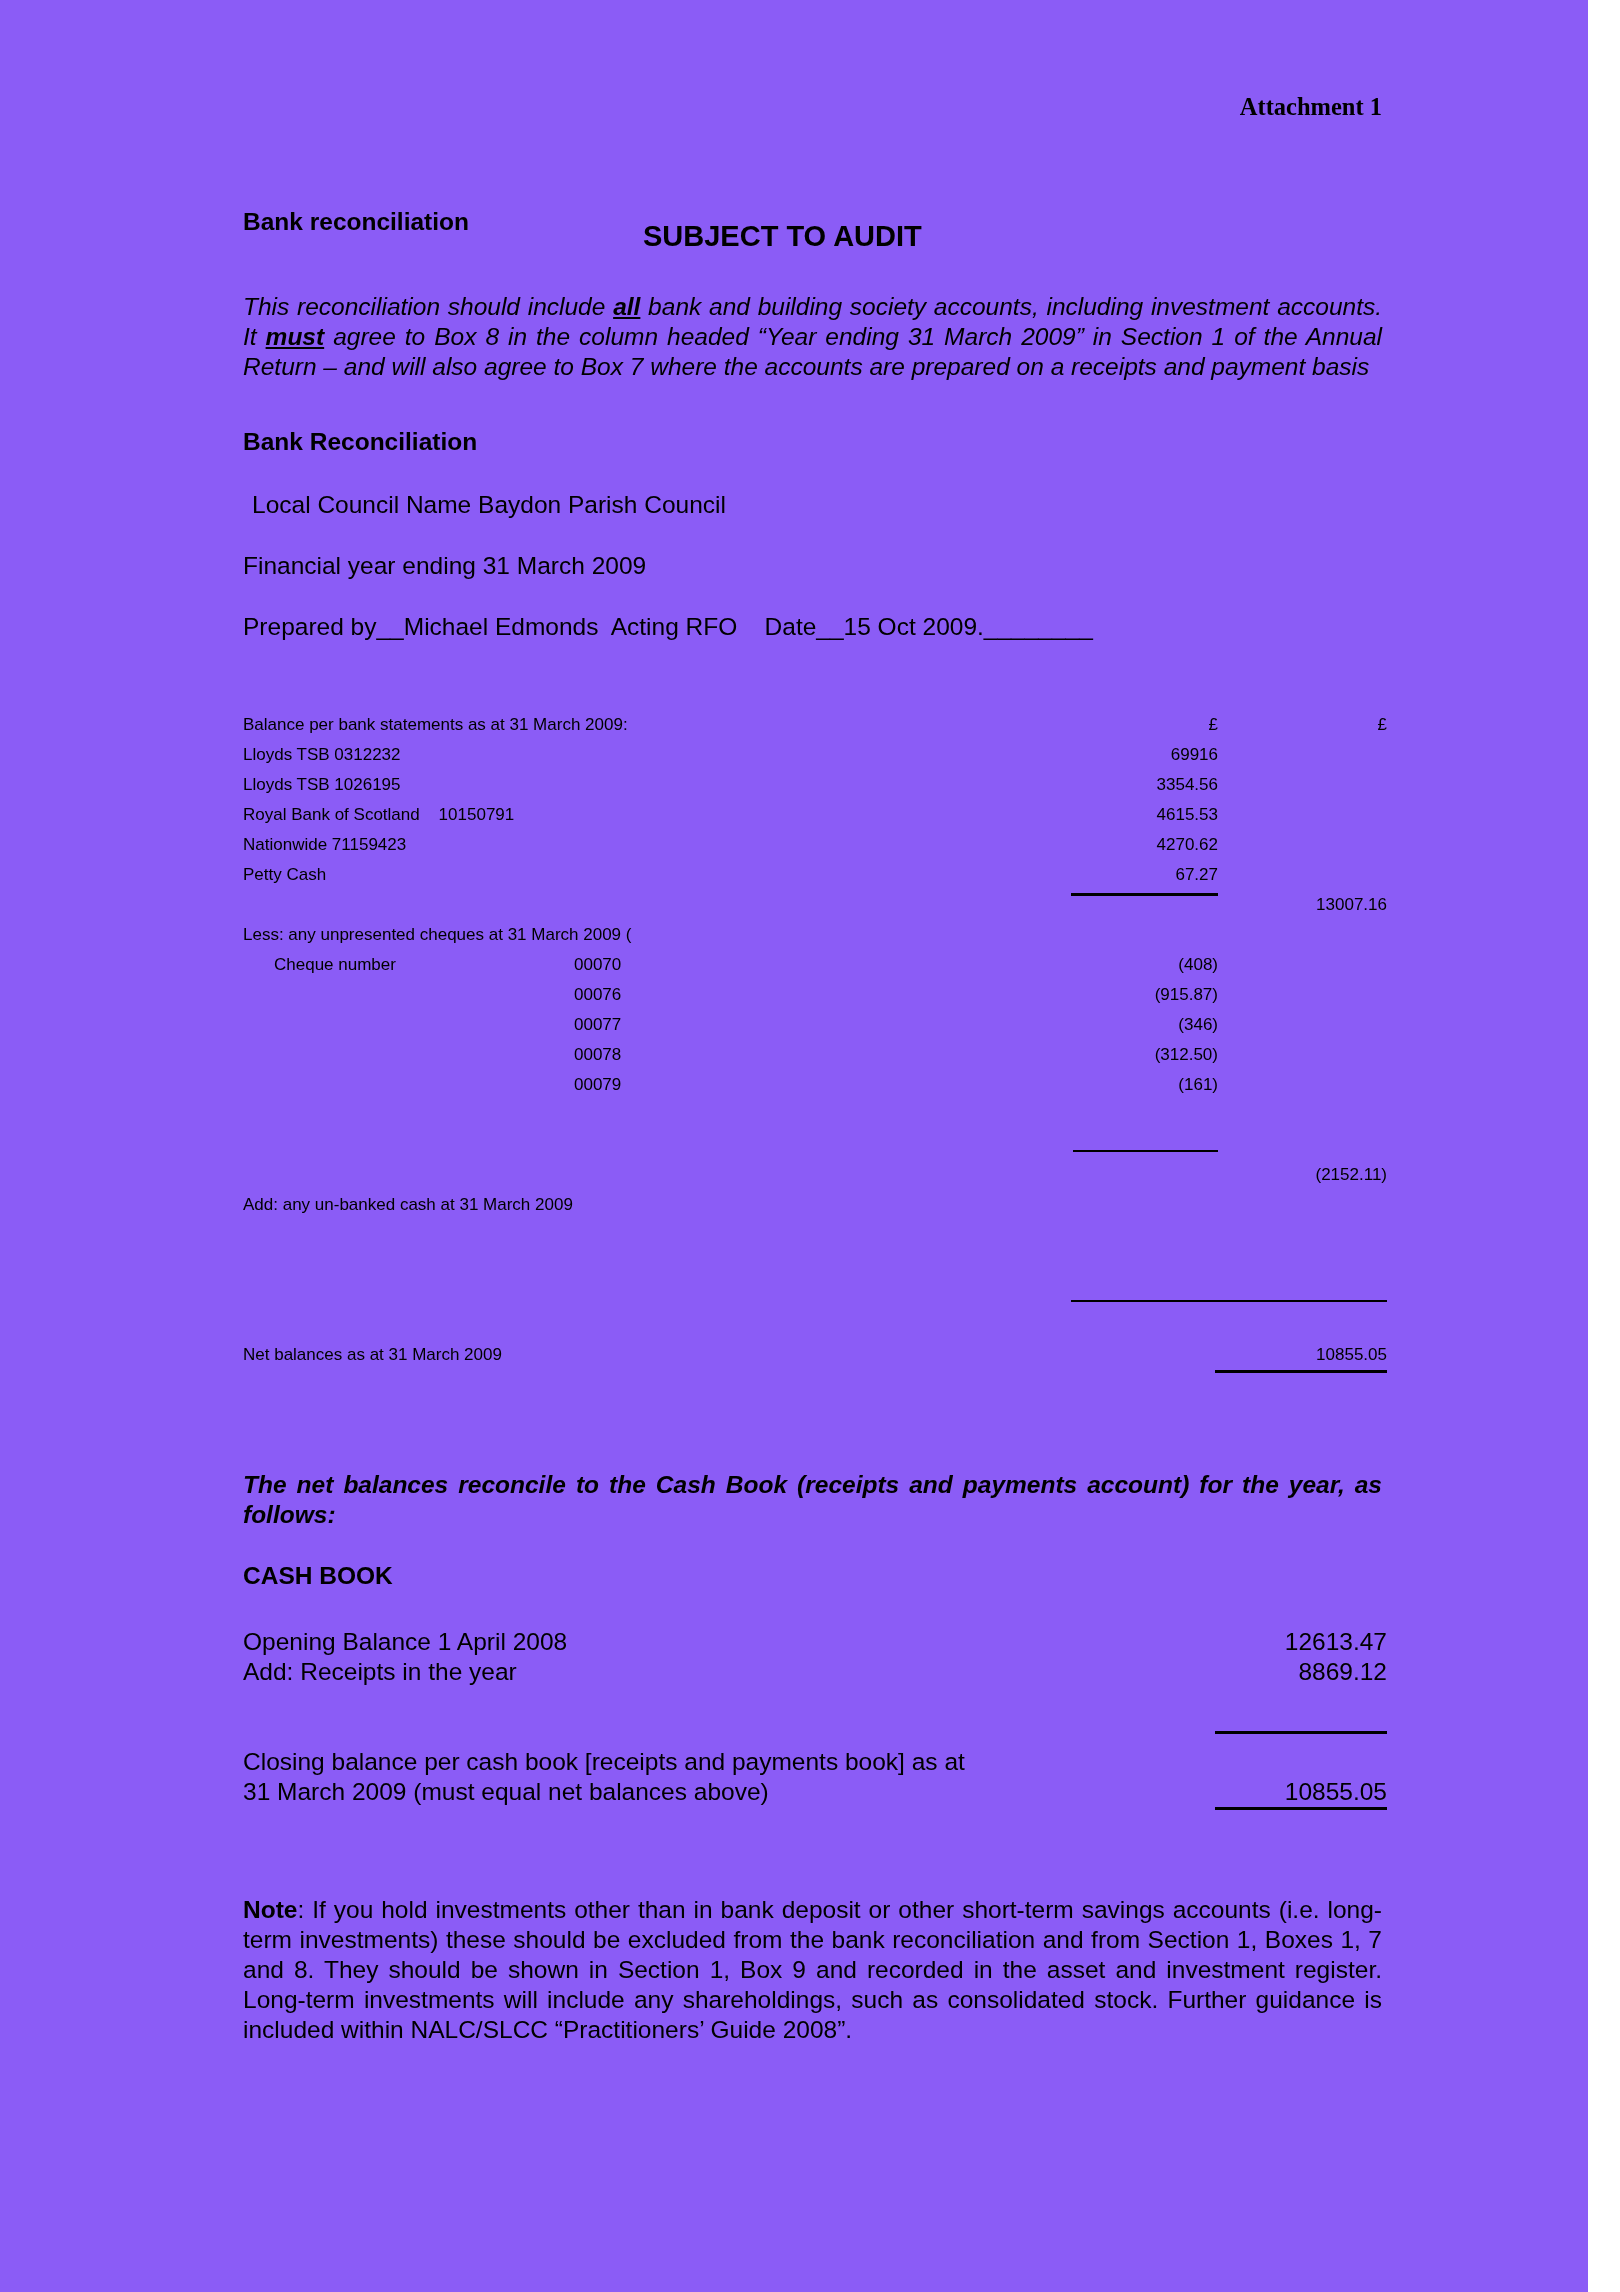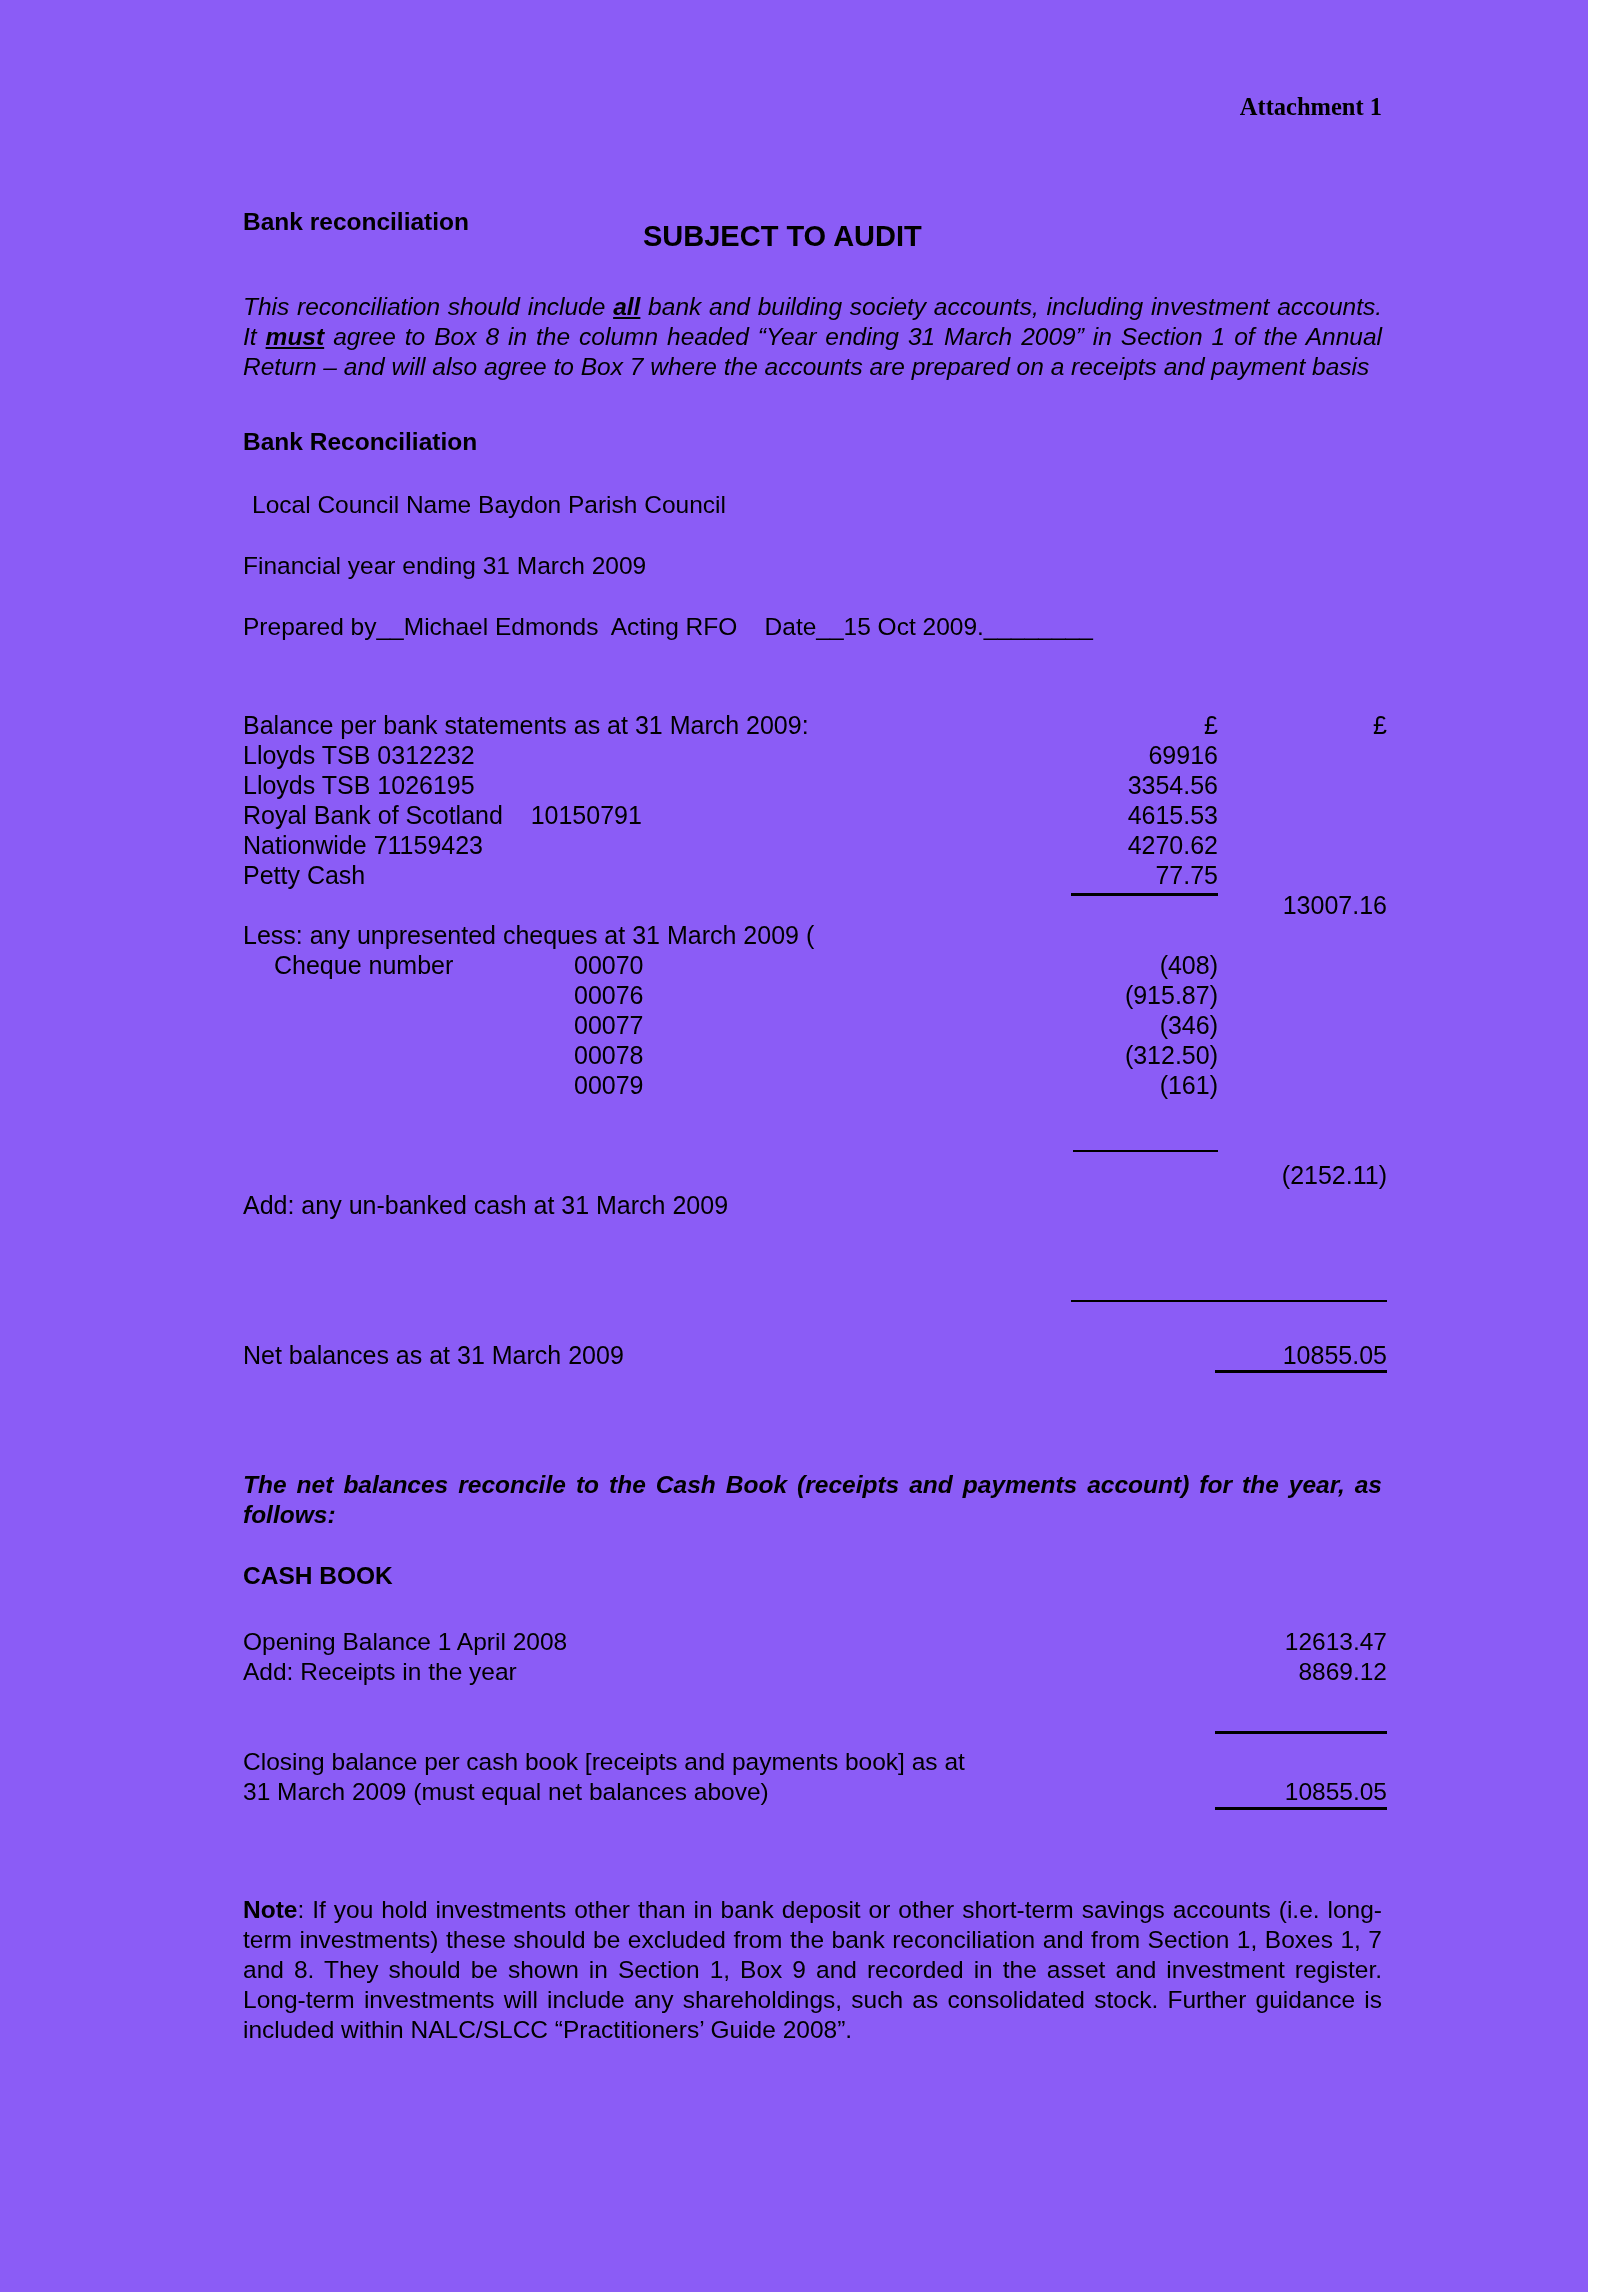--- a/index.html
+++ b/index.html
@@ -92,21 +92,21 @@
   .l-council { top: 490px; margin-left: 9px; }
   .l-fy { top: 551px; }
   .l-prepared { top: 612px; }
 
   
   .tbl {
     position: absolute;
     left: 0;
     top: 710px;
     width: 1139px;
-    font-size: 25px;
+    font-size: 17px;
   }
   .row {
     position: relative;
     height: 30px;
     line-height: 30px;
     white-space: pre;
   }
   .row .lbl {
     position: absolute;
     left: 0;
@@ -220,21 +220,21 @@
       <div class="row">
         <span class="lbl">Royal Bank of Scotland    10150791</span>
         <span class="c1">4615.53</span>
       </div>
       <div class="row">
         <span class="lbl">Nationwide 71159423</span>
         <span class="c1">4270.62</span>
       </div>
       <div class="row">
         <span class="lbl">Petty Cash</span>
-        <span class="c1">77.75</span>
+        <span class="c1">67.27</span>
       </div>
 
       <div class="row">
         <span class="rule rule-c1-sub" style="top:2.9px;"></span>
         <span class="c2">13007.16</span>
       </div>
 
       <div class="row">
         <span class="lbl">Less: any unpresented cheques at 31 March 2009 (</span>
       </div>

